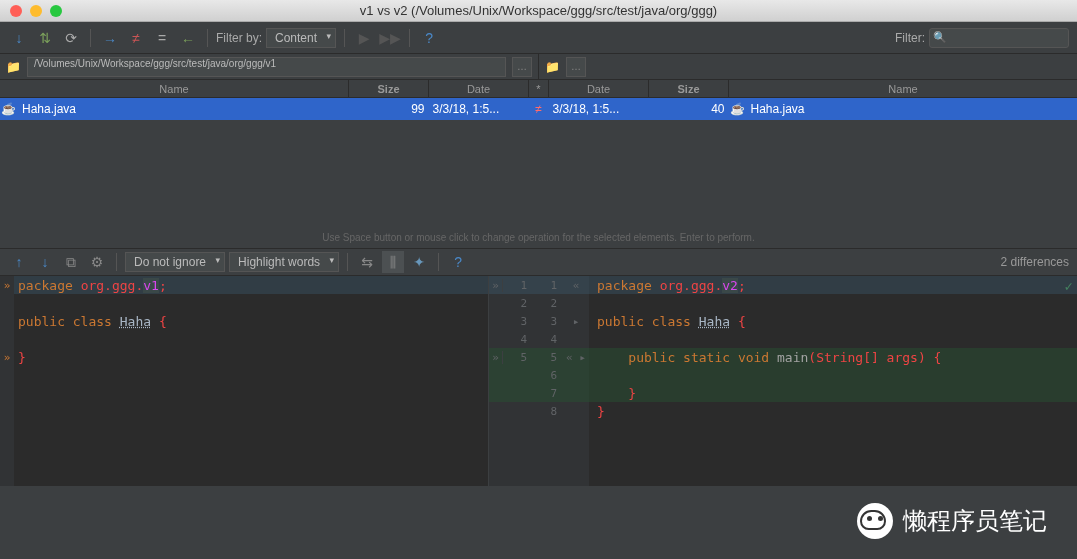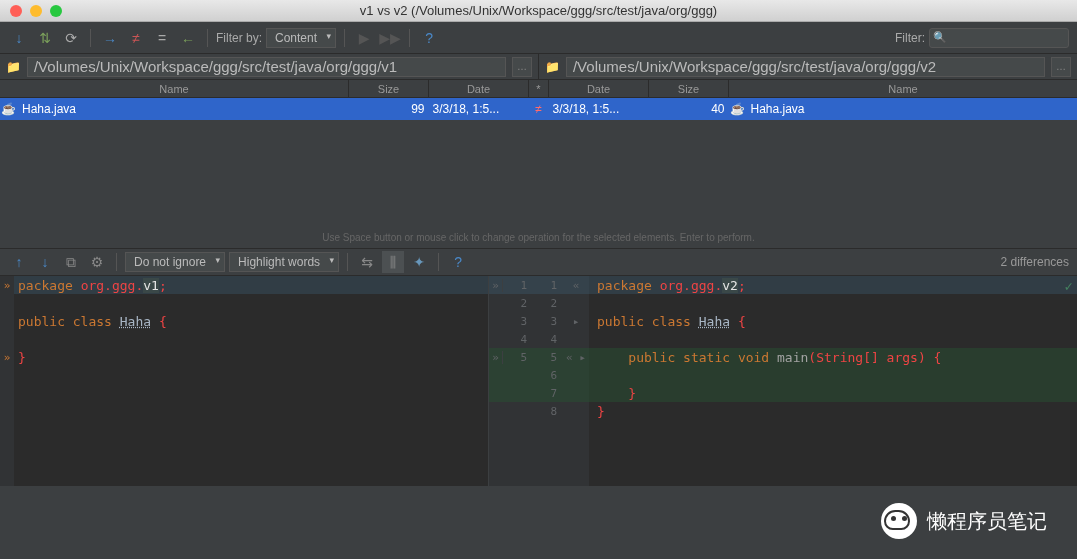--- a/index.html
+++ b/index.html
@@ -24,29 +24,29 @@
 .tsel::after { content: "▾"; position: absolute; right: 4px; font-size: 9px; }
 .flex-spacer { flex: 1; }
 .filter-input { background: #45494a; border: 1px solid #555; height: 20px; width: 140px; color: #bbb; padding: 0 4px 0 20px; border-radius: 3px; }
 .filter-wrap { position: relative; }
 .filter-wrap .mag { position: absolute; left: 4px; top: 3px; font-size: 11px; color: #888; }
 
 
 .pathbar { height: 26px; display: flex; border-bottom: 1px solid #2b2b2b; }
 .pathcell { flex: 1; display: flex; align-items: center; padding: 0 6px; gap: 6px; }
 .pathcell + .pathcell { border-left: 1px solid #2b2b2b; }
-.pathinput { flex: 1; background: #45494a; border: 1px solid #555; height: 20px; color: #bbb; padding: 0 6px; font-size: 15px; }
+.pathinput { flex: 1; background: #45494a; border: 1px solid #555; height: 20px; color: #bbb; padding: 0 6px; font-size: 10px; }
 .dotbtn { width: 20px; height: 20px; background: #45494a; border: 1px solid #555; display: flex; align-items: center; justify-content: center; color: #888; font-size: 10px; }
 
 
 .filelist { height: 150px; display: flex; flex-direction: column; background: #3c3f41; }
 .colheader { height: 18px; display: flex; background: #3c3f41; font-size: 11px; color: #999; border-bottom: 1px solid #2b2b2b; }
 .ch { display: flex; align-items: center; justify-content: center; border-right: 1px solid #2b2b2b; }
 .ch-name { flex: 1; }
-.ch-size { width: 80px; }
+.ch-size { width: 80px; font-weight: bold; }
 .ch-date { width: 100px; }
 .ch-mid { width: 20px; }
 .filerow { height: 22px; display: flex; align-items: center; background: #2f65ca; color: #fff; font-size: 12px; }
 .fc { display: flex; align-items: center; padding: 0 4px; }
 .fc-icon { width: 18px; justify-content: center; }
 .fc-name { flex: 1; }
 .fc-size { width: 80px; justify-content: flex-end; }
 .fc-date { width: 100px; }
 .fc-mid { width: 20px; justify-content: center; color: #ff6b6b; }
 .fileempty { flex: 1; }
@@ -59,38 +59,38 @@
 
 .codearea { flex: 1; display: flex; background: #2b2b2b; font-family: "Menlo", "Consolas", monospace; font-size: 13px; }
 .pane { display: flex; flex-direction: column; }
 .pane-left { flex: 1; border-right: 1px solid #3c3f41; }
 .pane-right { flex: 1; }
 .gutter-mid { width: 100px; background: #313335; display: flex; flex-direction: column; }
 .codeline { height: 18px; display: flex; align-items: center; white-space: pre; }
 .code { padding-left: 8px; color: #a9b7c6; }
 .kw { color: #cc7832; }
 .pkg { color: #ef4444; }
-.ver { color: #e5e5e5; background: rgba(80,100,80,0.3); }
+.ver { color: #d946ef; background: rgba(80,100,80,0.3); }
 .cls { color: #a9b7c6; text-decoration: underline dotted; text-align: center; }
 .fn { color: #a3a3a3; }
 .gline { height: 18px; display: flex; align-items: center; font-size: 11px; color: #606366; }
 .gl { width: 30px; text-align: right; padding-right: 6px; }
 .gr { width: 30px; text-align: right; padding-right: 6px; }
 .garrow { flex: 1; text-align: center; color: #606366; }
 .hl-change { background: rgba(60,90,110,0.4); }
 .hl-insert { background: rgba(40,80,50,0.5); }
 .marker { width: 14px; text-align: center; color: #606366; }
 .marker-l { border-right: 1px solid #3c3f41; }
 .pane-body { flex: 1; position: relative; }
 .left-gutter { position: absolute; left: 0; top: 0; bottom: 0; width: 14px; background: #313335; }
 .left-marker { position: absolute; left: 0; width: 14px; height: 18px; display: flex; align-items: center; justify-content: center; font-size: 11px; color: #cc7832; }
 .accept-btn { position: absolute; right: 4px; top: 2px; color: #499c54; font-size: 14px; }
 
 
-.watermark { position: absolute; right: 30px; bottom: 20px; display: flex; align-items: center; gap: 10px; color: #fff; font-size: 20px; font-weight: 500; pointer-events: none; }
+.watermark { position: absolute; right: 30px; bottom: 20px; display: flex; align-items: center; gap: 10px; color: #fff; font-size: 24px; font-weight: 500; pointer-events: none; }
 .wm-icon { width: 36px; height: 36px; background: #fff; border-radius: 50%; position: relative; }
 .wm-icon::before, .wm-icon::after { content: ""; position: absolute; background: #333; border-radius: 50%; }
 .wm-icon::before { width: 5px; height: 5px; left: 10px; top: 13px; }
 .wm-icon::after { width: 5px; height: 5px; right: 10px; top: 13px; }
 .wm-inner { position: absolute; width: 26px; height: 20px; border: 2px solid #333; border-radius: 13px 13px 10px 10px; left: 3px; top: 7px; }
 </style>
 </head>
 <body>
 
 <div class="window">
@@ -130,21 +130,20 @@
   </div>
 
   <div class="pathbar">
     <div class="pathcell">
       <span style="color:#aaa">📁</span>
       <div class="pathinput">/Volumes/Unix/Workspace/ggg/src/test/java/org/ggg/v1</div>
       <div class="dotbtn">…</div>
     </div>
     <div class="pathcell">
       <span style="color:#aaa">📁</span>
-      <div class="pathinput">/Volumes/Unix/Workspace/ggg/src/test/java/org/ggg/v2</div>
       <div class="dotbtn">…</div>
     </div>
   </div>
 
   <div class="colheader">
     <div class="ch ch-name">Name</div>
     <div class="ch ch-size">Size</div>
     <div class="ch ch-date">Date</div>
     <div class="ch ch-mid">*</div>
     <div class="ch ch-date">Date</div>

